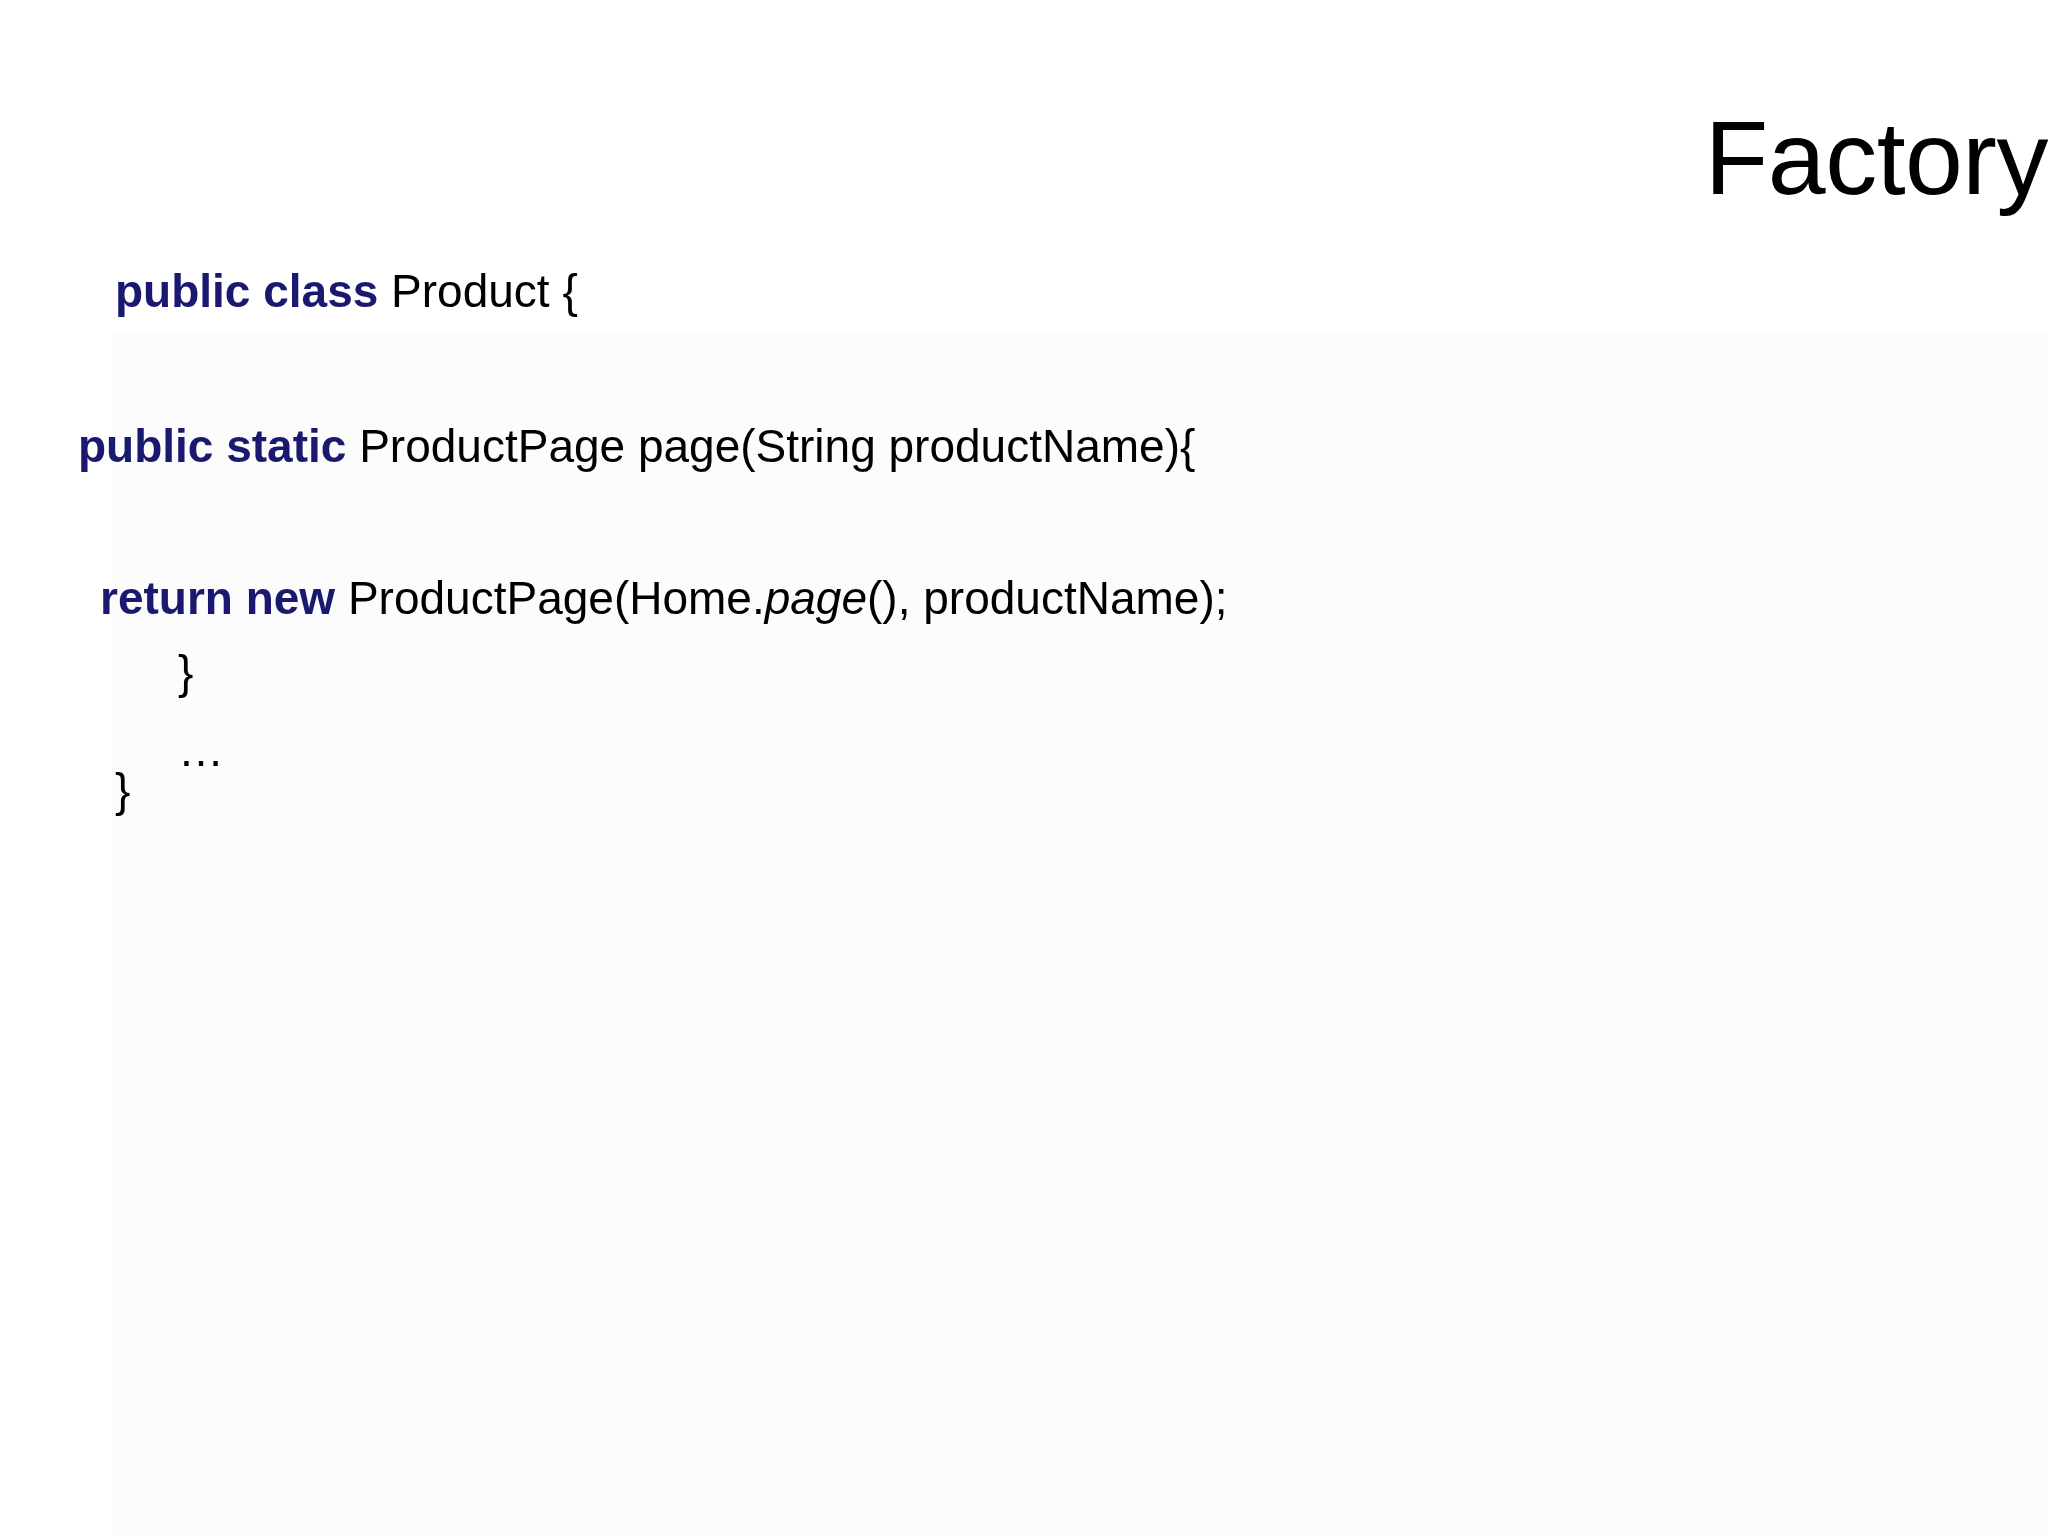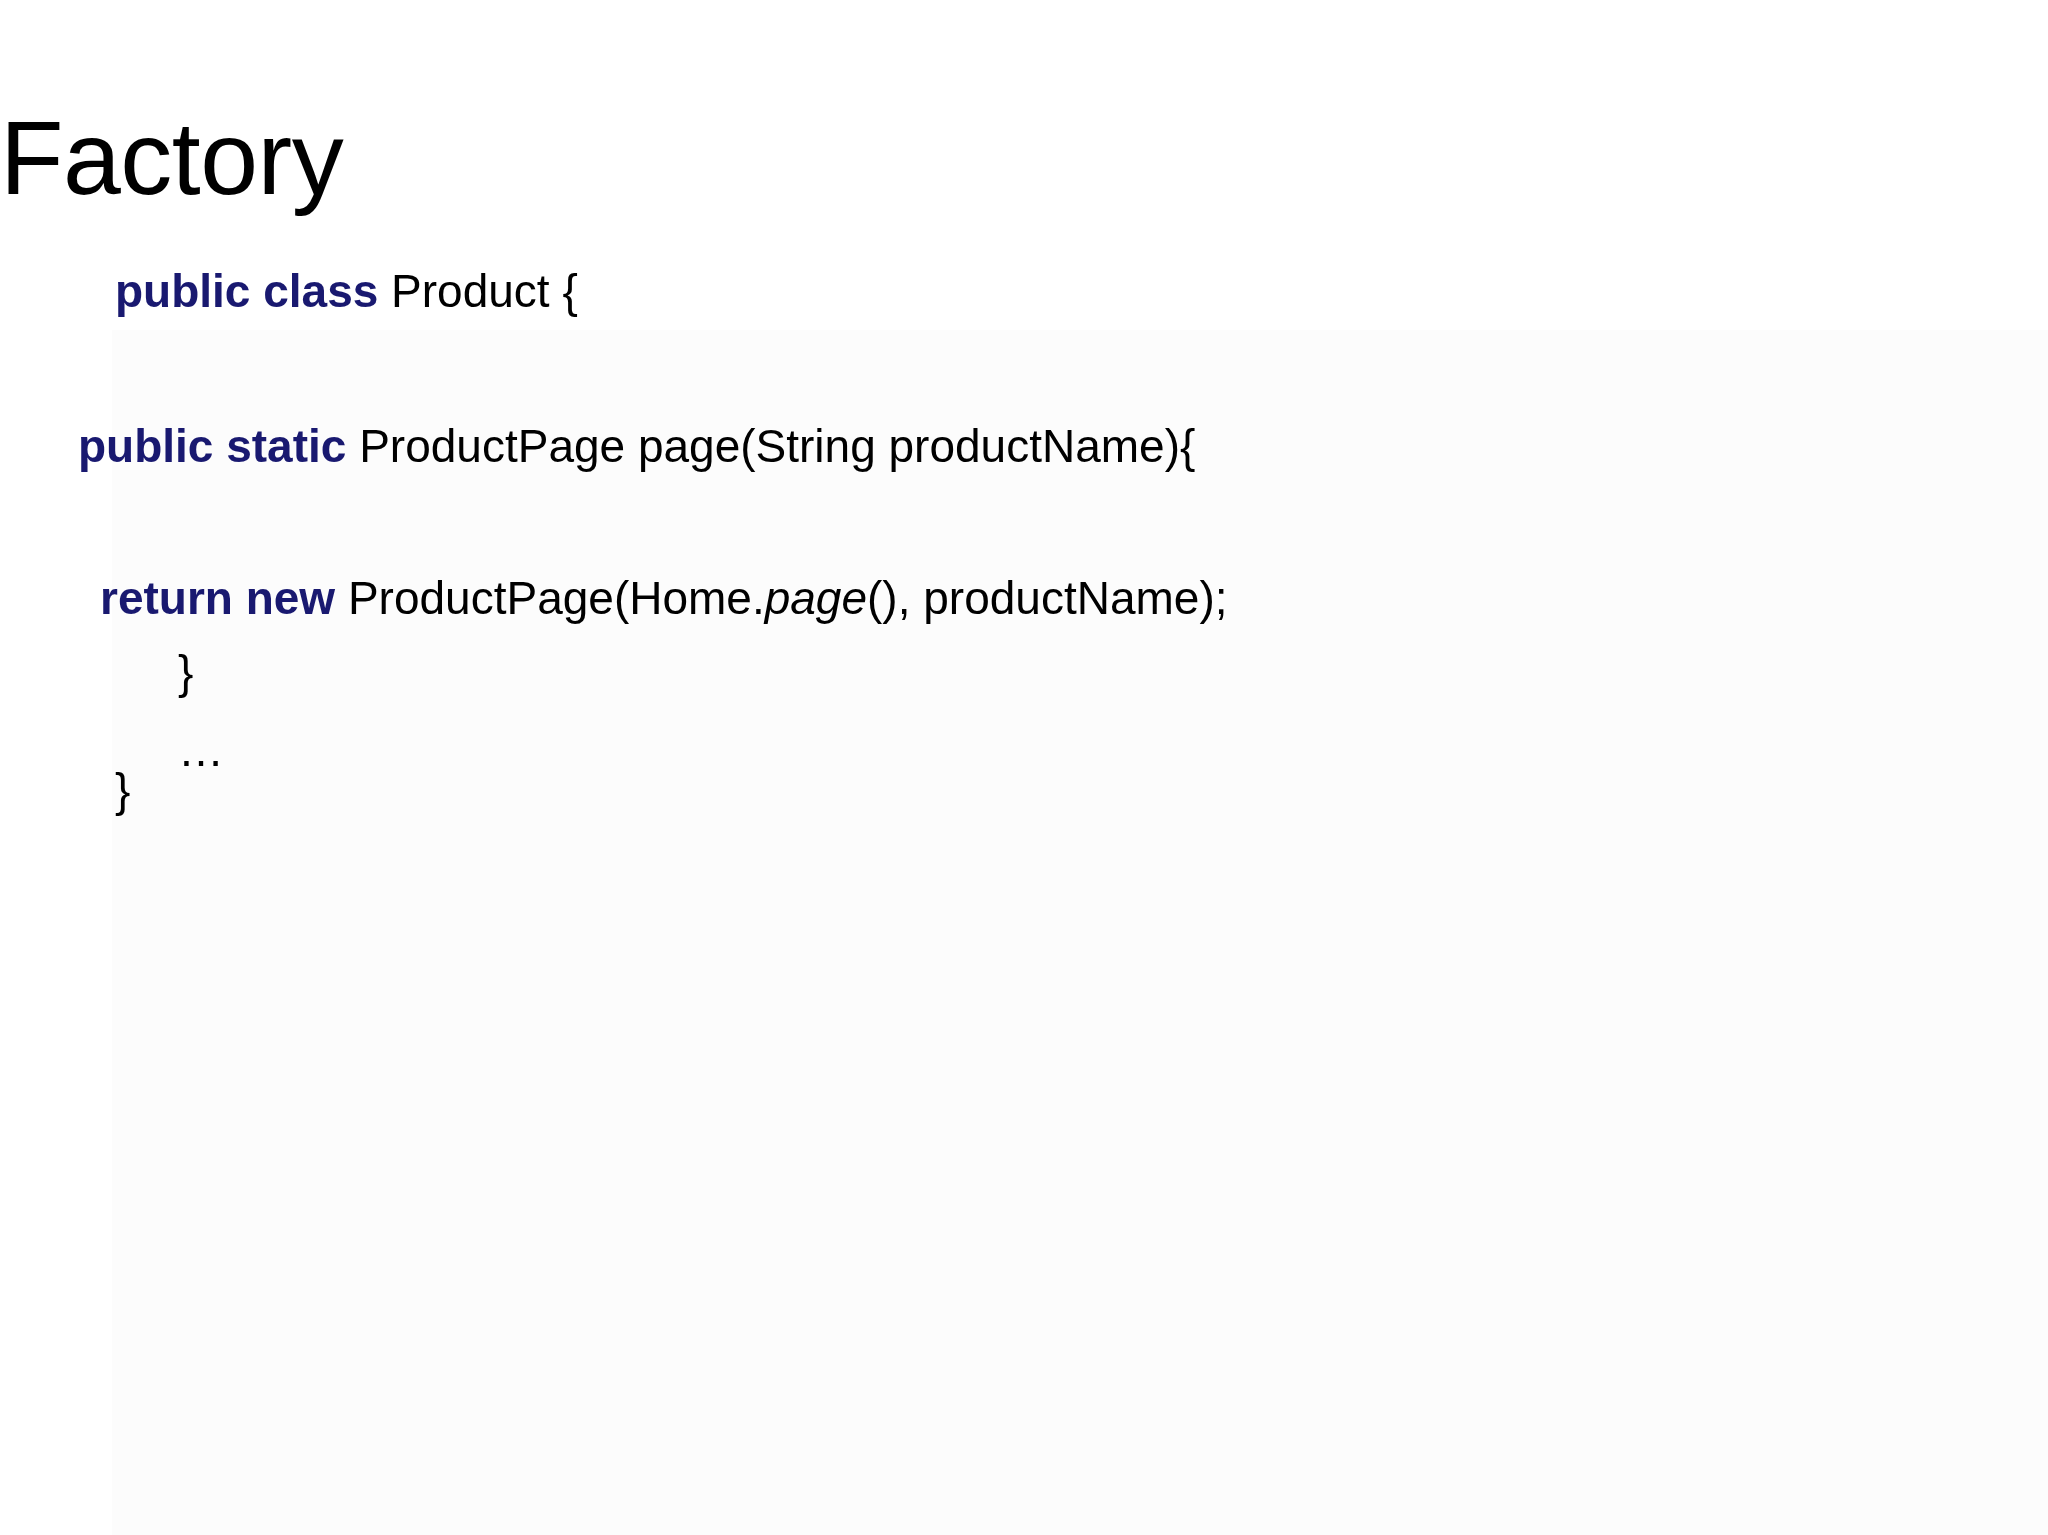--- a/index.html
+++ b/index.html
@@ -29,21 +29,21 @@
   #slide {
     position: absolute;
     inset: 0;
   }
 
   #slide-title {
     position: absolute;
     left: 0;
     top: 106px;
     width: 2048px;
-    text-align: left;
+    text-align: right;
     font-size: 104px;
     line-height: 1.0;
     font-weight: 400;
     color: #000000;
     letter-spacing: -0.5px;
   }
 
   #code-block {
     position: absolute;
     left: 0;

